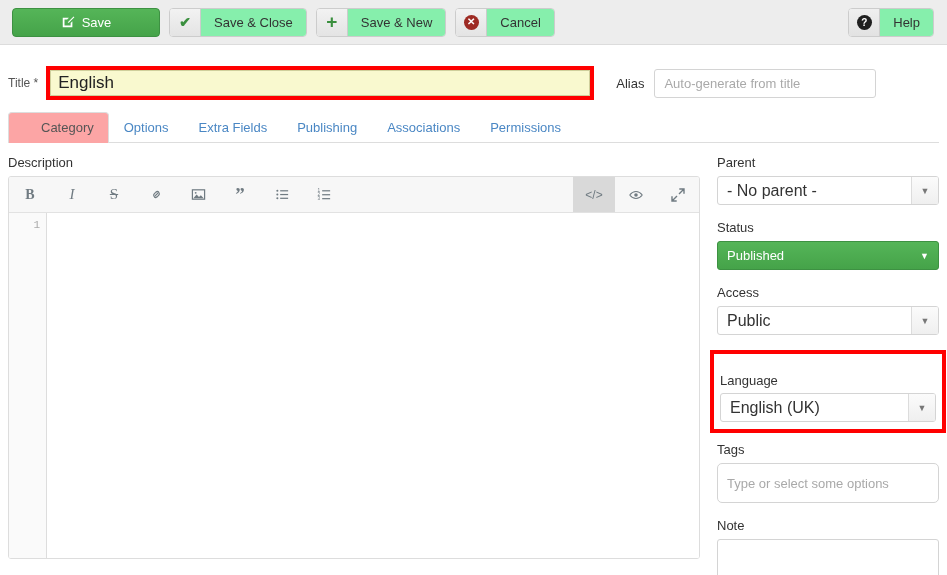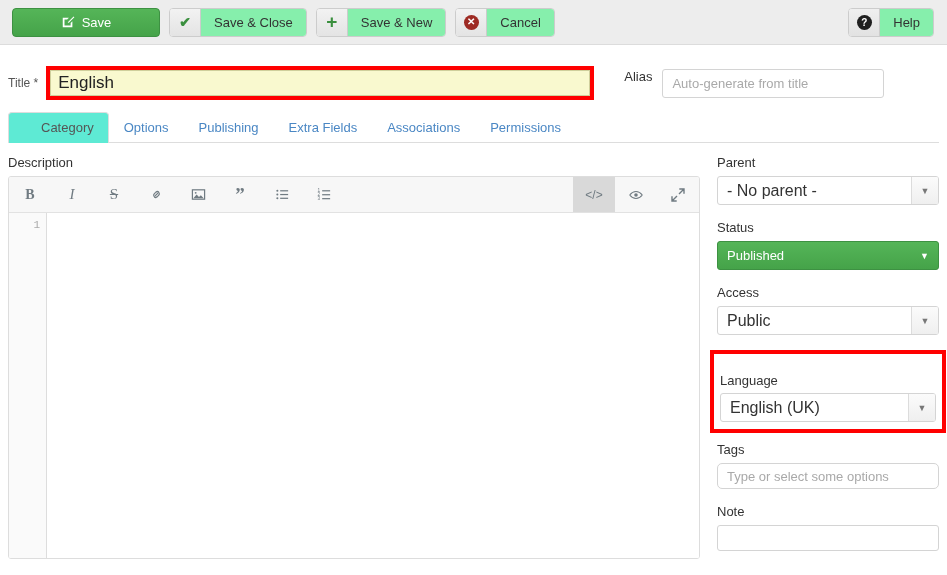--- a/index.html
+++ b/index.html
@@ -105,22 +105,22 @@
     flex: 1;
     border: 1px solid #cfcf9c;
     background: #f9f9cf;
     font-size: 17px;
     font-family: "Liberation Sans", sans-serif;
     color: #222222;
     padding: 0 7px;
     outline: none;
   }
   .alias-wrap {
-    display: flex; align-items: flex-start;
-    margin-left: 30px;
+    display: flex; align-items: center;
+    margin-left: 22px;
   }
   .lbl-alias { font-size: 13px; color: #333333; margin-right: 10px; }
   .inp-alias {
     width: 222px; height: 29px;
     border: 1px solid #d4d4d4;
     border-radius: 3px;
     font-size: 13px;
     font-family: "Liberation Sans", sans-serif;
     color: #333333;
     padding: 0 9px;
@@ -143,21 +143,21 @@
     color: #4a87c4;
     cursor: pointer;
     border: 1px solid transparent;
     border-bottom: none;
     margin-bottom: -1px;
     line-height: 16px;
     white-space: nowrap;
   }
   .tab.active {
     color: #555555;
-    background: #5eead4;
+    background: #fca5a5;
     border-color: #dddddd;
     border-radius: 4px 4px 0 0;
     cursor: default;
     padding-left: 32px;
   }
 
   
   .main {
     display: flex;
     padding: 12px 8px 0 8px;
@@ -262,21 +262,21 @@
   }
 
   .hl-box {
     border: 4px solid #ff0000;
     padding: 19px 6px 7px 6px;
     margin: 0 -7px 9px -7px;
   }
   .hl-box .fld-label { margin-bottom: 5px; }
 
   .inp-plain {
-    width: 100%; height: 26px;
+    width: 100%; height: 40px;
     border: 1px solid #d4d4d4;
     border-radius: 3px;
     background: #ffffff;
     font-size: 13px;
     font-family: "Liberation Sans", sans-serif;
     color: #333333;
     padding: 0 9px;
     outline: none;
   }
   .inp-plain::placeholder { color: #a9a9a9; }
@@ -340,22 +340,22 @@
 
   <div class="alias-wrap">
     <span class="lbl-alias">Alias</span>
     <input class="inp-alias" type="text" placeholder="Auto-generate from title" style="">
   </div>
 </div>
 
 <div class="tabs">
   <div class="tab active">Category</div>
   <div class="tab">Options</div>
+  <div class="tab">Extra Fields</div>
   <div class="tab">Publishing</div>
-  <div class="tab">Extra Fields</div>
   <div class="tab">Associations</div>
   <div class="tab">Permissions</div>
 </div>
 
 <div class="main">
 
   <div class="col-left">
     <span class="fld-label">Description</span>
 
     <div class="editor">

